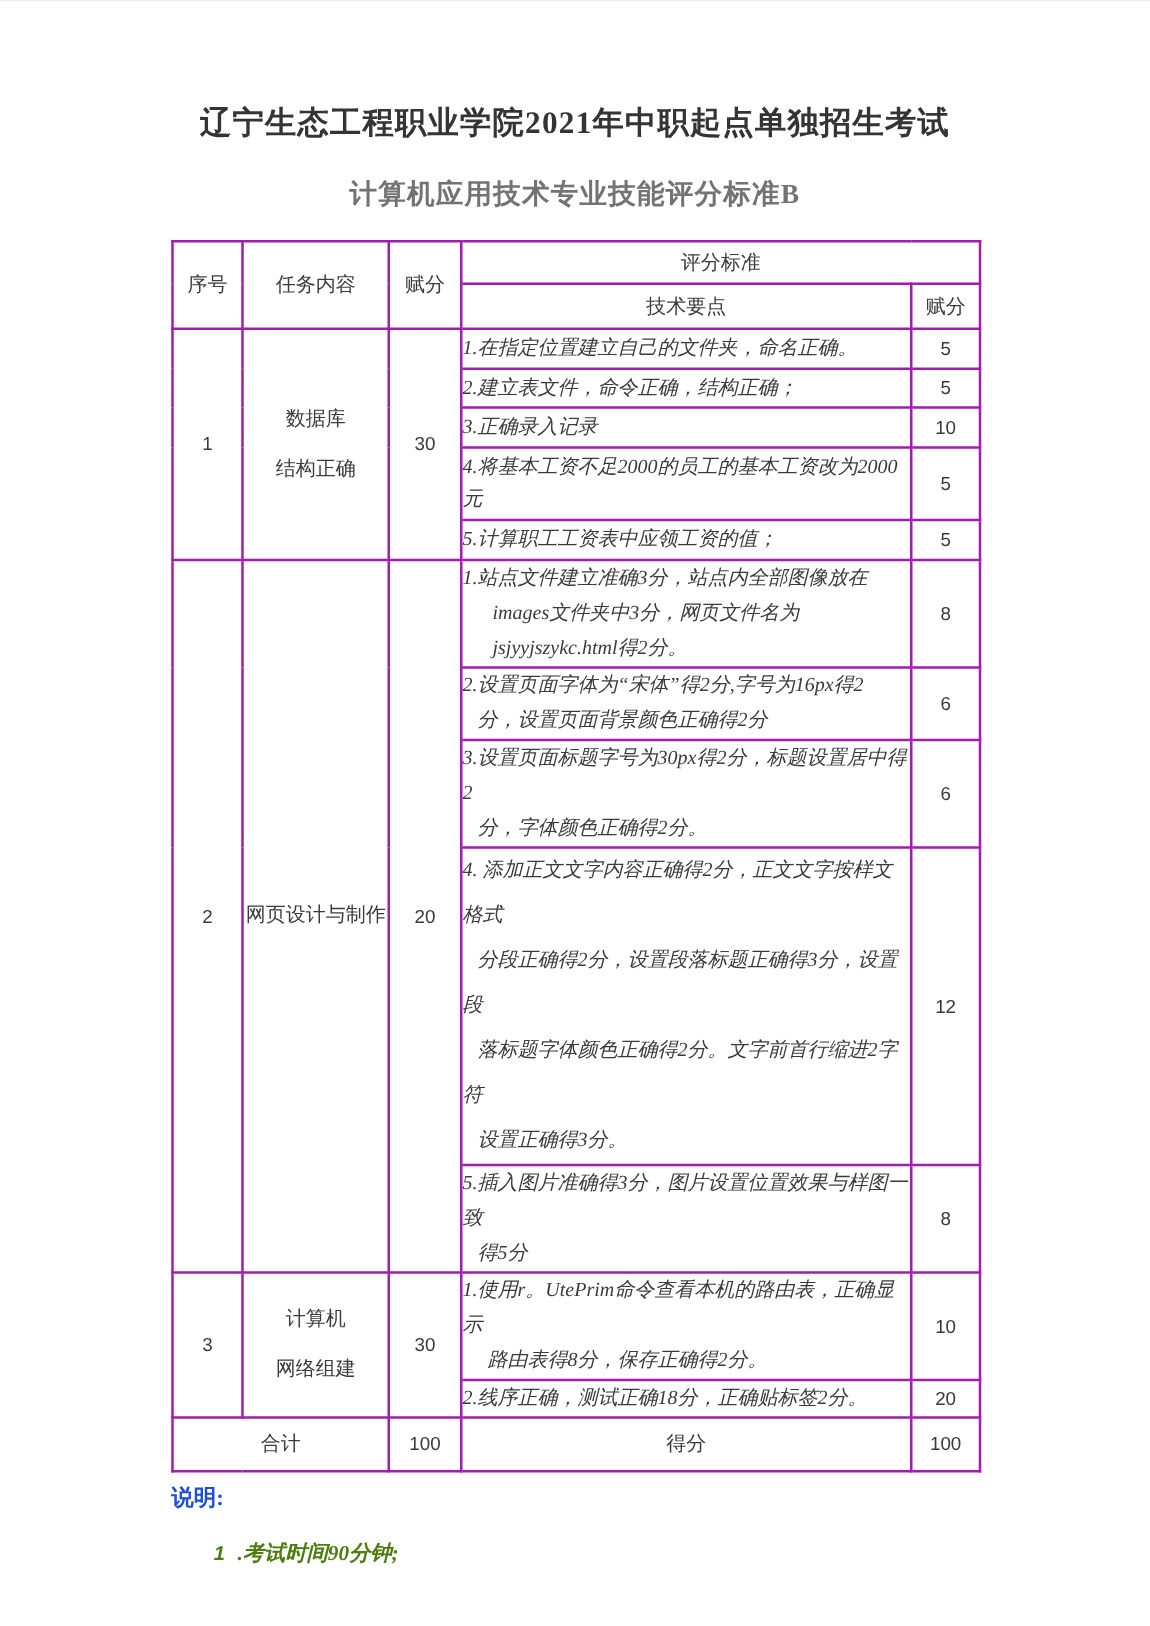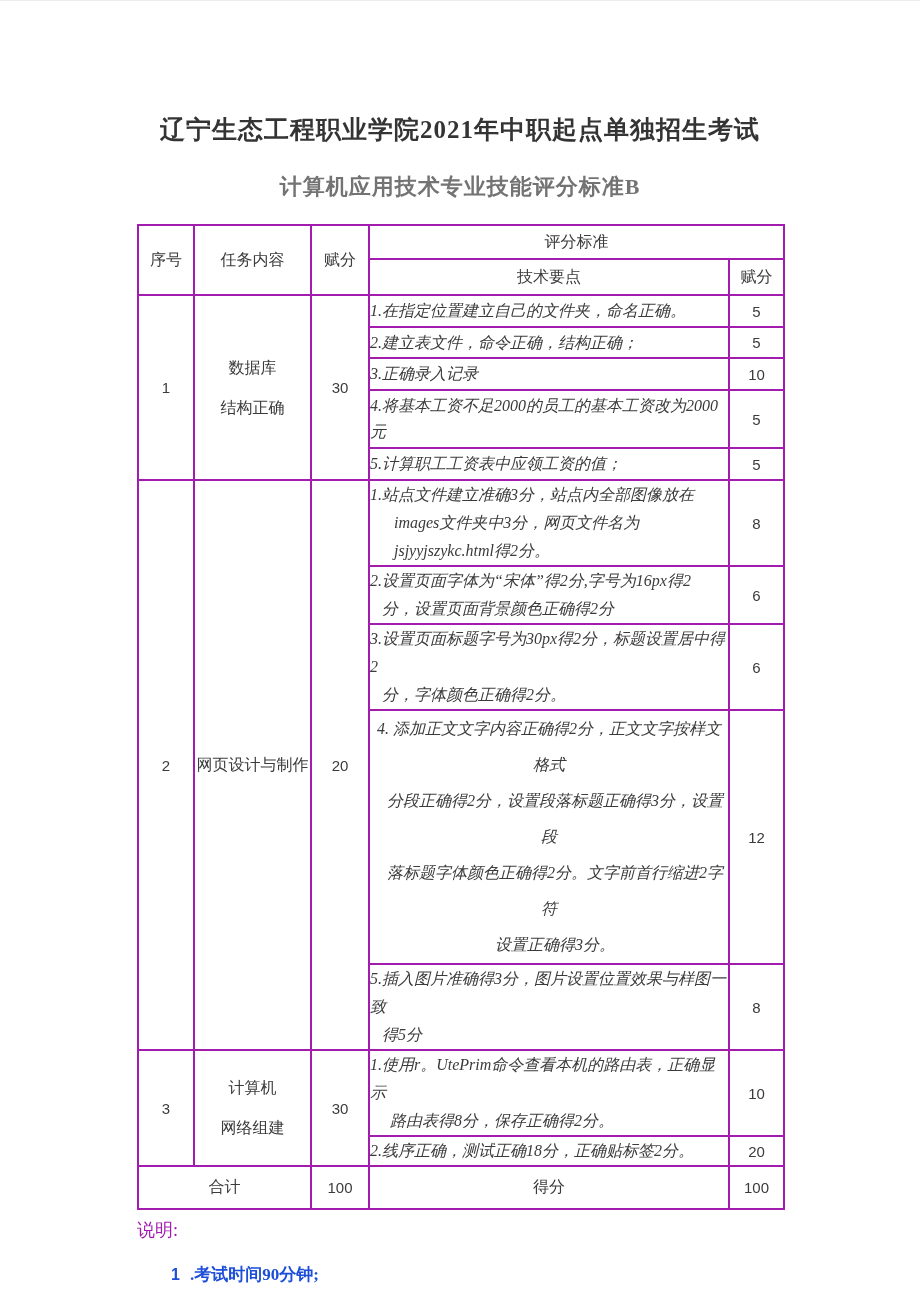--- a/index.html
+++ b/index.html
@@ -11,21 +11,21 @@
     overflow:hidden;
   }
   .page{
     position:relative;
     width:920px;height:1301px;
     background:#ffffff;
     border-top:1px solid #ededed;
     box-sizing:border-box;
   }
   .title1{
-    padding-top:112px;
+    padding-top:80px;
     text-align:center;
     font-size:25px;
     font-weight:600;
     letter-spacing:1px;
     color:#343434;
   }
   .title2{
     margin-top:26px;
     text-align:center;
     font-size:22px;
@@ -54,46 +54,47 @@
   }
   td.t{
     text-align:left;
     padding:1px 2px 1px 3px;
     white-space:pre-wrap;
     word-break:break-all;
     line-height:26px;
     font-style:italic;
   }
   td.lh28{line-height:28px;}
-  td.lh36{line-height:36px;text-align:center;}
+  td.lh36{line-height:36px;}
   td.task{
     text-align:center;
     white-space:pre-line;
     line-height:40px;
   }
   td.vb{vertical-align:bottom;padding-bottom:4px;}
   
   tr.h34{height:34px;} tr.h36{height:36px;}
   tr.h32{height:32px;} tr.h31{height:31px;} tr.h58{height:58px;}
   tr.h84{height:84px;} tr.h56{height:56px;} tr.h147{height:147px;}
   tr.h57{height:57px;} tr.h30{height:30px;} tr.h43{height:43px;}
   .notes{
     margin:8px 0 0 137px;
     width:650px;
   }
   .notes-heading{
     font-size:18px;
-    font-weight:400;
-    color:#a21caf;
+    font-weight:700;
+    color:#1d4ed8;
   }
   .note-item{
     margin:21px 0 0 34px;
     font-size:17px;
     font-weight:600;
-    color:#1d4ed8;
+    color:#4d7c0f;
+    font-style:italic;
   }
   .note-num{
     display:inline-block;
     min-width:14px;
     margin-right:5px;
     font-family:"Liberation Sans","DejaVu Sans",sans-serif;
     font-weight:700;
     font-size:16px;
   }
 </style>

